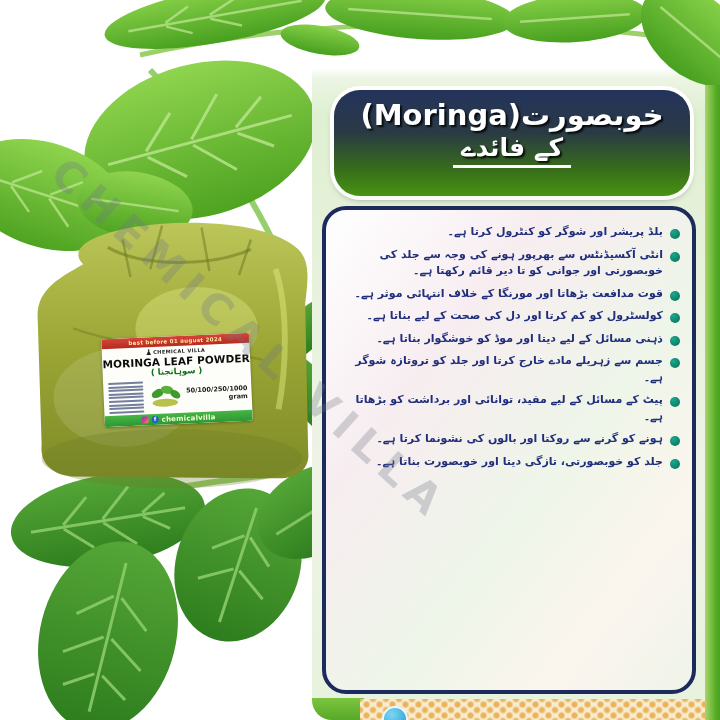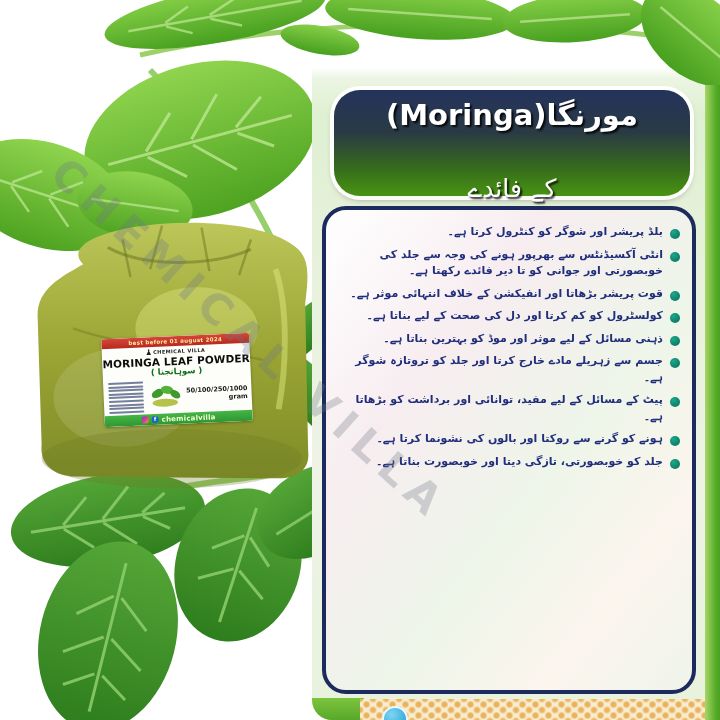--- a/index.html
+++ b/index.html
@@ -49,22 +49,22 @@
                background:linear-gradient(180deg,#7cc43e,#58a829);border-radius:0 0 0 20px;}
   .honeycomb{position:absolute;left:48px;right:15px;bottom:0;height:21px;background:#f7ecd0;
              background-image:radial-gradient(circle,#eab25c 2px,#f2cd8e 3px,rgba(0,0,0,0) 4px),
                               radial-gradient(circle,#eab25c 2px,#f2cd8e 3px,rgba(0,0,0,0) 4px);
              background-size:13px 11px,13px 11px;background-position:0 0,6.5px 5.5px;}
   .panel-header{position:absolute;left:22px;right:30px;top:46px;height:106px;border-radius:26px;
          background:linear-gradient(180deg,#24335c 0%,#2a3a44 40%,#376d1b 75%,#489412 100%);
          box-shadow:0 0 0 4px rgba(255,255,255,.95),0 3px 7px rgba(0,0,0,.4);
          color:#fff;text-align:center;direction:rtl;padding-top:7px;}
   .ph-title{font-size:29px;font-weight:bold;text-shadow:2px 2px 2px rgba(0,0,0,.85);line-height:1.25;}
-  .ph-sub{display:inline-block;font-size:25px;font-weight:normal;text-shadow:2px 2px 2px rgba(0,0,0,.85);
-          border-bottom:3px solid #fff;padding:0 8px 2px 8px;line-height:1.2;margin-top:41px;}
+  .ph-sub{display:inline-block;font-size:25px;font-weight:bold;text-shadow:2px 2px 2px rgba(0,0,0,.85);
+          border-bottom:3px solid #fff;padding:0 8px 2px 8px;line-height:1.2;}
   .benefits-box{position:absolute;left:10px;right:24px;top:162px;bottom:26px;
          border:4px solid #1c2a5e;border-radius:24px;overflow:hidden;
          background:linear-gradient(128deg,#ffffff 0%,#f7edf0 30%,#eef5e9 58%,#fbf5ee 80%,#eff4ea 100%);
          padding:14px 12px 8px 8px;}
   .benefits-box ul{list-style:none;margin:0;padding:0;direction:rtl;}
   .benefits-box li{display:flex;align-items:flex-start;gap:7px;margin-bottom:6px;
          color:#202e7c;font-weight:bold;font-size:11px;line-height:1.5;text-align:right;}
   .dot{flex:none;width:10px;height:10px;border-radius:50%;margin-top:5px;
        background:radial-gradient(circle at 35% 30%,#19a98c,#0b6b58);}
 
@@ -190,44 +190,44 @@
       <span class="fb">f</span>
       <span class="handle">chemicalvilla</span>
     </div>
   </div>
 
   <div class="panel">
     <div class="right-frame"></div>
     <div class="lime-corner"></div>
     <div class="honeycomb"></div>
     <div class="panel-header">
-      <div class="ph-title">مورنگا(Moringa)</div>
+      <div class="ph-title">خوبصورت(Moringa)</div>
       <div><span class="ph-sub">کے فائدے</span></div>
     </div>
     <div class="benefits-box">
       <ul>
         <li>
             <span class="dot"></span>
             <span>بلڈ پریشر اور شوگر کو کنٹرول کرتا ہے۔</span>
           </li>
         <li>
             <span class="dot"></span>
-            <span>انٹی آکسیڈنٹس سے بھرپور ہونے کی وجہ سے جلد کی خوبصورتی اور جوانی کو تا دیر فائدے رکھتا ہے۔</span>
-          </li>
-        <li>
-            <span class="dot"></span>
-            <span>قوت پریشر بڑھاتا اور انفیکشن کے خلاف انتہائی موثر ہے۔</span>
+            <span>انٹی آکسیڈنٹس سے بھرپور ہونے کی وجہ سے جلد کی خوبصورتی اور جوانی کو تا دیر قائم رکھتا ہے۔</span>
+          </li>
+        <li>
+            <span class="dot"></span>
+            <span>قوت مدافعت بڑھاتا اور مورنگا کے خلاف انتہائی موثر ہے۔</span>
           </li>
         <li>
             <span class="dot"></span>
             <span>کولسٹرول کو کم کرتا اور دل کی صحت کے لیے بناتا ہے۔</span>
           </li>
         <li>
             <span class="dot"></span>
-            <span>ذہنی مسائل کے لیے موثر اور موڈ کو بہترین بناتا ہے۔</span>
+            <span>ذہنی مسائل کے لیے دیتا اور موڈ کو خوشگوار بناتا ہے۔</span>
           </li>
         <li>
             <span class="dot"></span>
             <span>جسم سے زہریلے مادے خارج کرتا اور جلد کو تروتازہ شوگر ہے۔</span>
           </li>
         <li>
             <span class="dot"></span>
             <span>پیٹ کے مسائل کے لیے مفید، توانائی اور برداشت کو بڑھاتا ہے۔</span>
           </li>
         <li>

